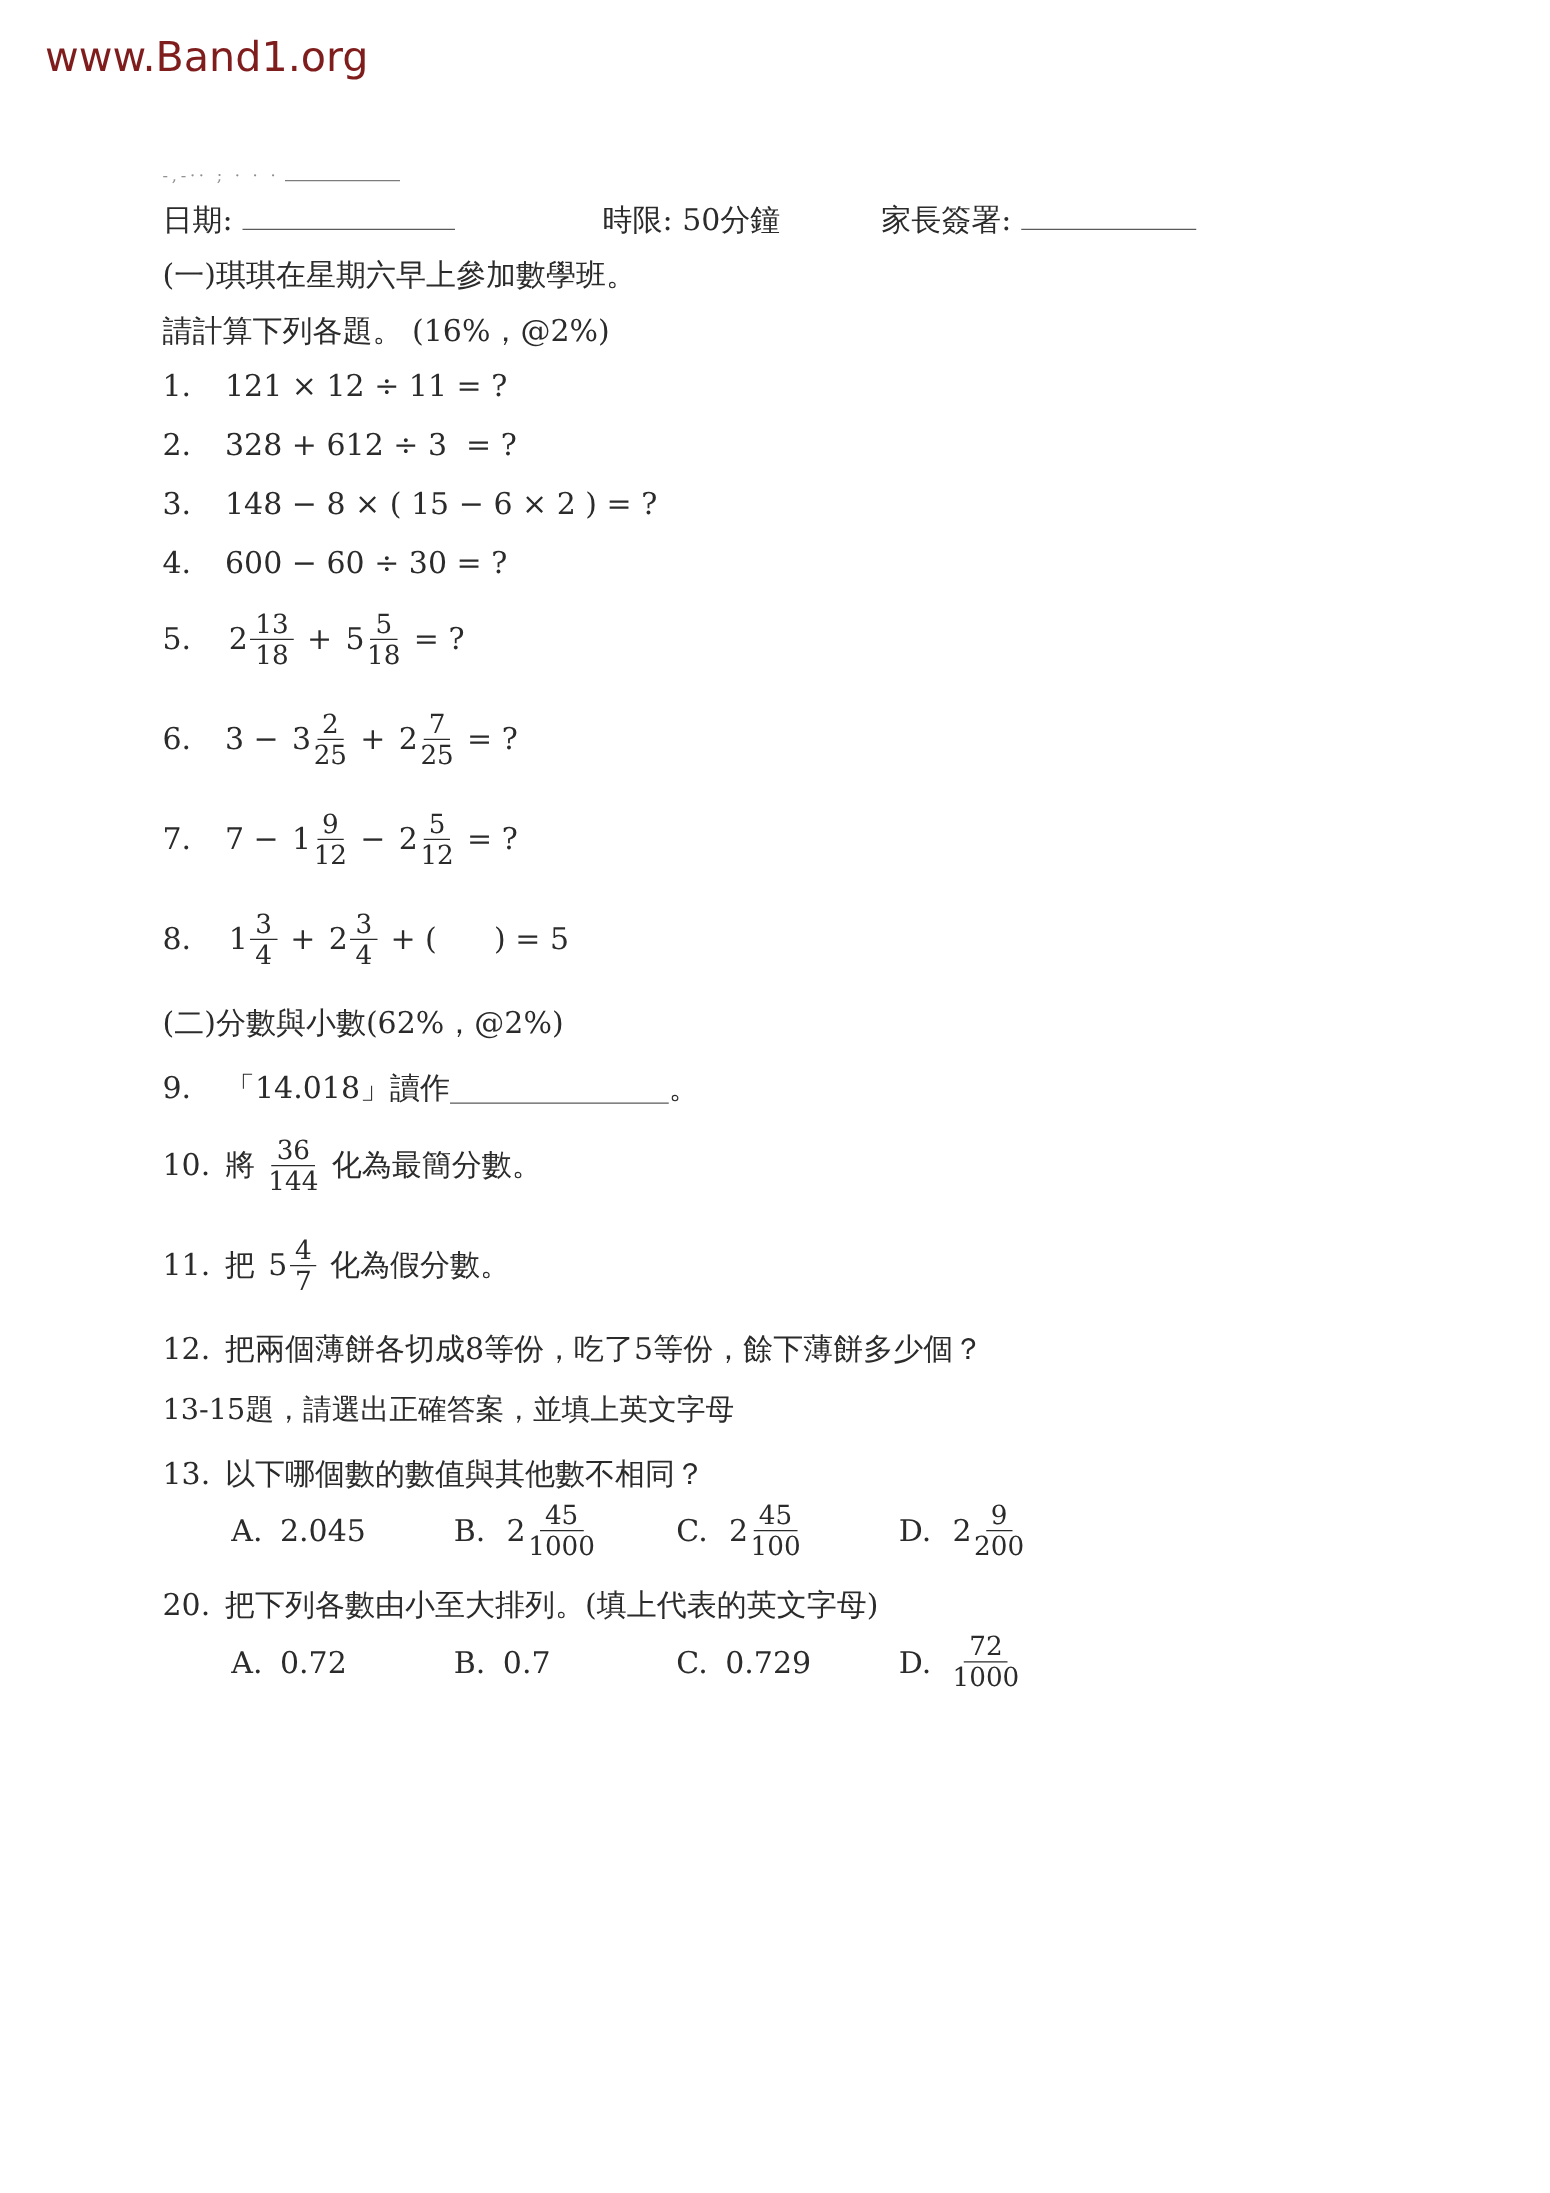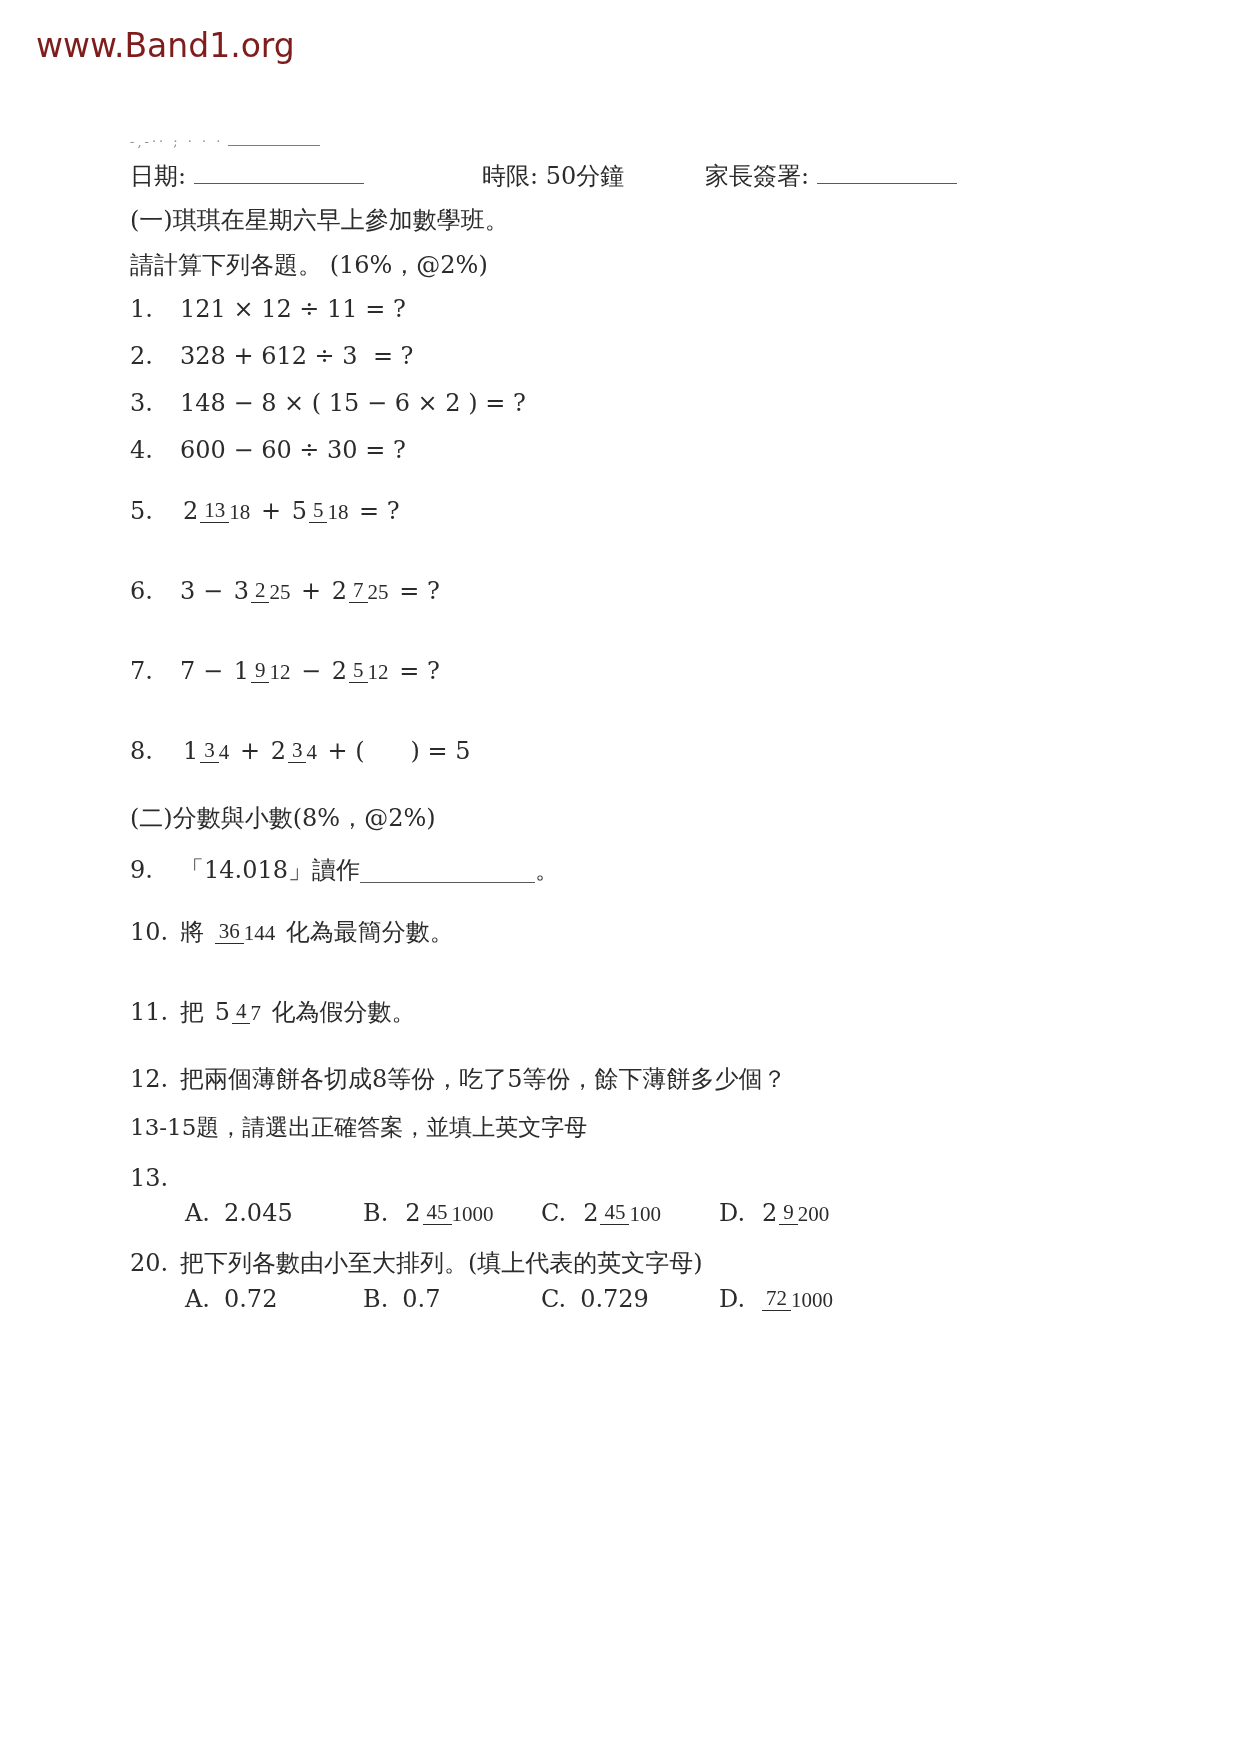--- a/index.html
+++ b/index.html
@@ -55,22 +55,22 @@
   .q-row.tall { margin-bottom:22px; min-height:58px; }
   .q-row.has-options { margin-bottom:6px; }
   .q-no { width:50px; flex-shrink:0; }
   .q-expr { display:inline-flex; align-items:center; flex-wrap:nowrap; }
   .mt { white-space:pre; }
 
   
   .mixed { display:inline-flex; align-items:center; margin:0 3px; }
   .mixed .whole { margin-right:2px; }
   .frac {
-    display:inline-flex; align-items:flex-end;
-    line-height:1.05; font-size:21px;font-family:Liberation Serif, serif;
+    display:inline-flex; flex-direction:column; align-items:center;
+    line-height:1.05; font-size:21px;
   }
   .frac .num { padding:0 4px 1px; border-bottom:1.6px solid #2b2b2b; }
   .frac .den { padding-top:1px; }
 
   
   .options-row { display:flex; margin:2px 0 20px 55px; font-size:24px; align-items:center; }
   .option { width:178px; display:flex; align-items:center; }
   .option .opt-label { margin-right:14px; }
 </style>
 </head>
@@ -209,21 +209,21 @@
             <span class="frac">
               <span class="num">3</span>
               <span class="den">4</span>
             </span>
           </span>
           <span class="mt"> + (      ) = 5</span>
         </span>
       </div>
     </div>
 
-  <div class="sec2-heading">(二)分數與小數(8%，@2%)</div>
+  <div class="sec2-heading">(二)分數與小數(62%，@2%)</div>
 
   <div id="part2-items">
       <div class="q-row">
         <span class="q-no">9.</span>
         <span class="q-expr">
           <span class="mt">「14.018」讀作</span>
           <span class="blank w175"></span>
           <span class="mt">。</span>
         </span>
       </div>
@@ -256,20 +256,23 @@
       </div>
       <div class="q-row">
         <span class="q-no">12.</span>
         <span class="q-expr">
           <span class="mt">把兩個薄餅各切成8等份，吃了5等份，餘下薄餅多少個？</span>
         </span>
       </div>
       <div class="instruction2">13-15題，請選出正確答案，並填上英文字母</div>
       <div class="q-row has-options">
         <span class="q-no">13.</span>
+        <span class="q-expr">
+          <span class="mt">以下哪個數的數值與其他數不相同？</span>
+        </span>
       </div>
       <div class="options-row">
         <div class="option">
           <span class="opt-label">A.</span>
           <span class="q-expr">
             <span class="mt">2.045</span>
           </span>
         </div>
         <div class="option">
           <span class="opt-label">B.</span>

